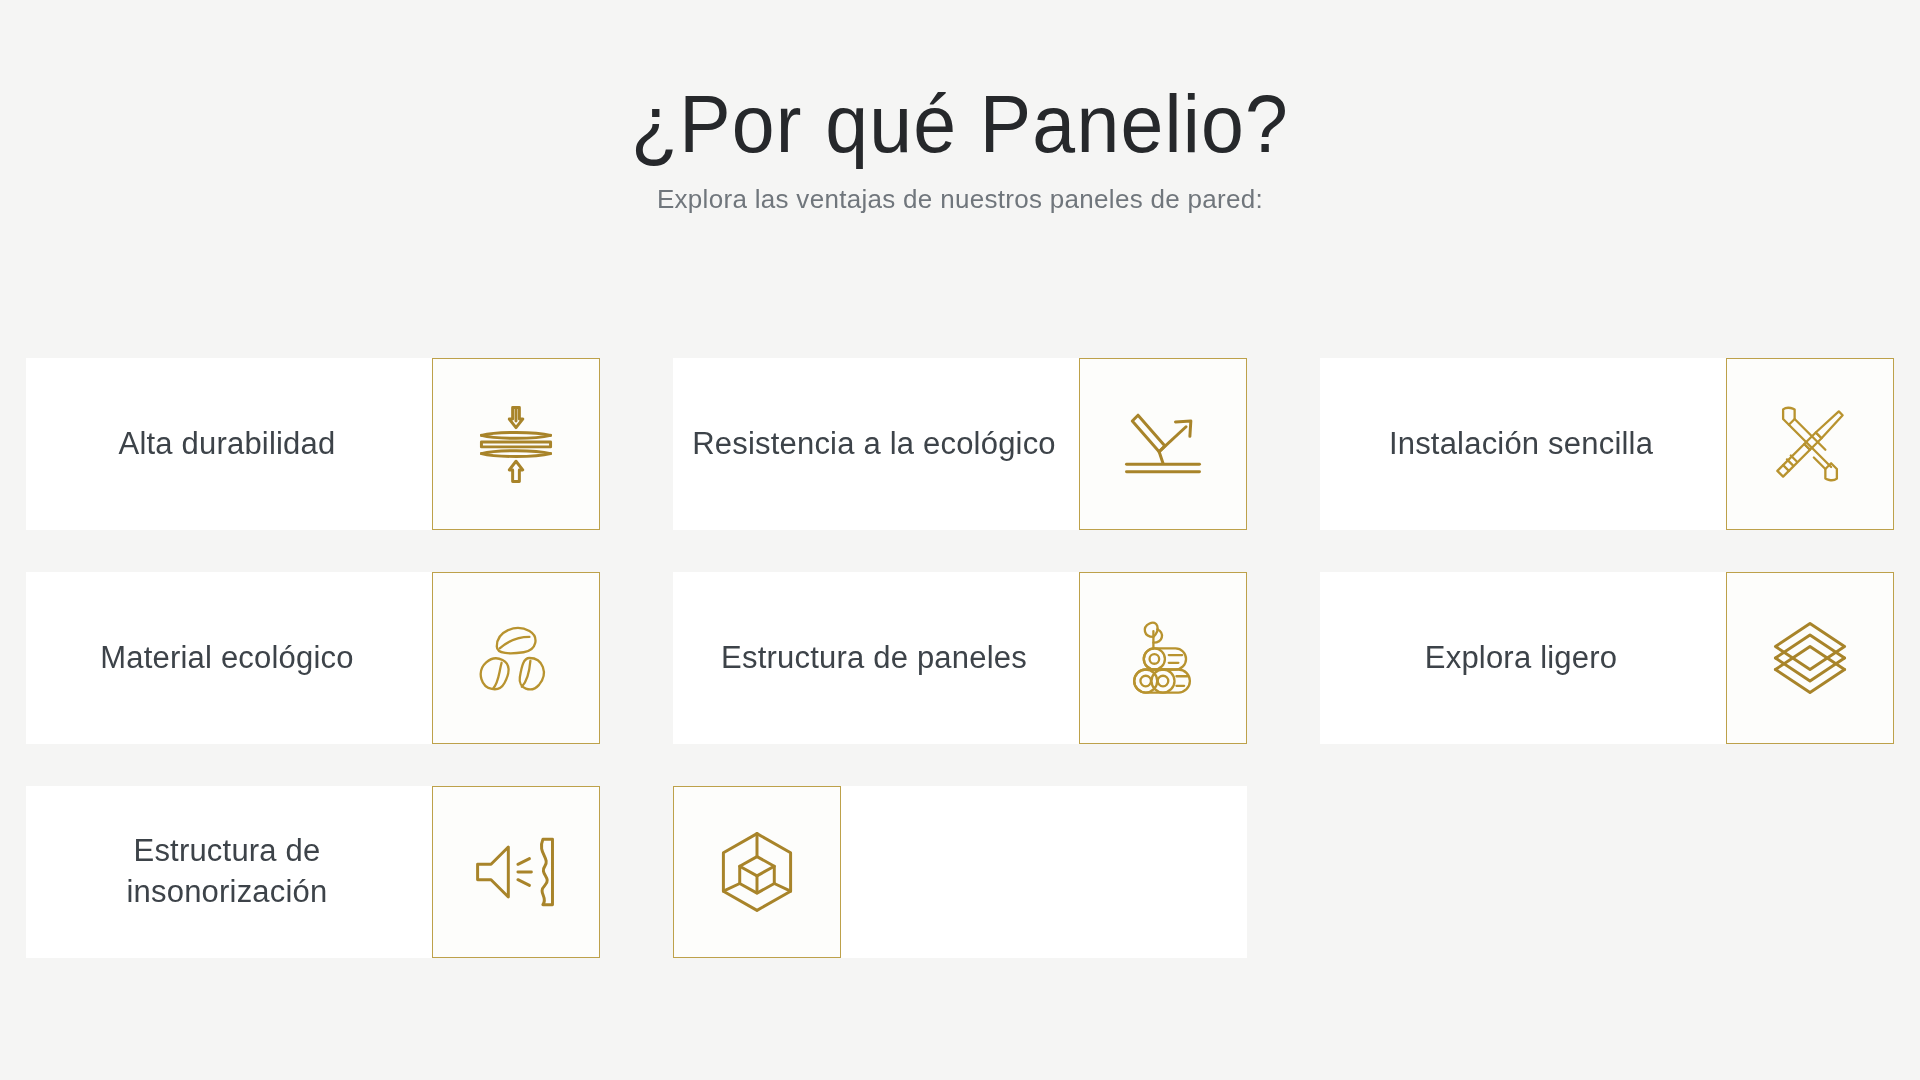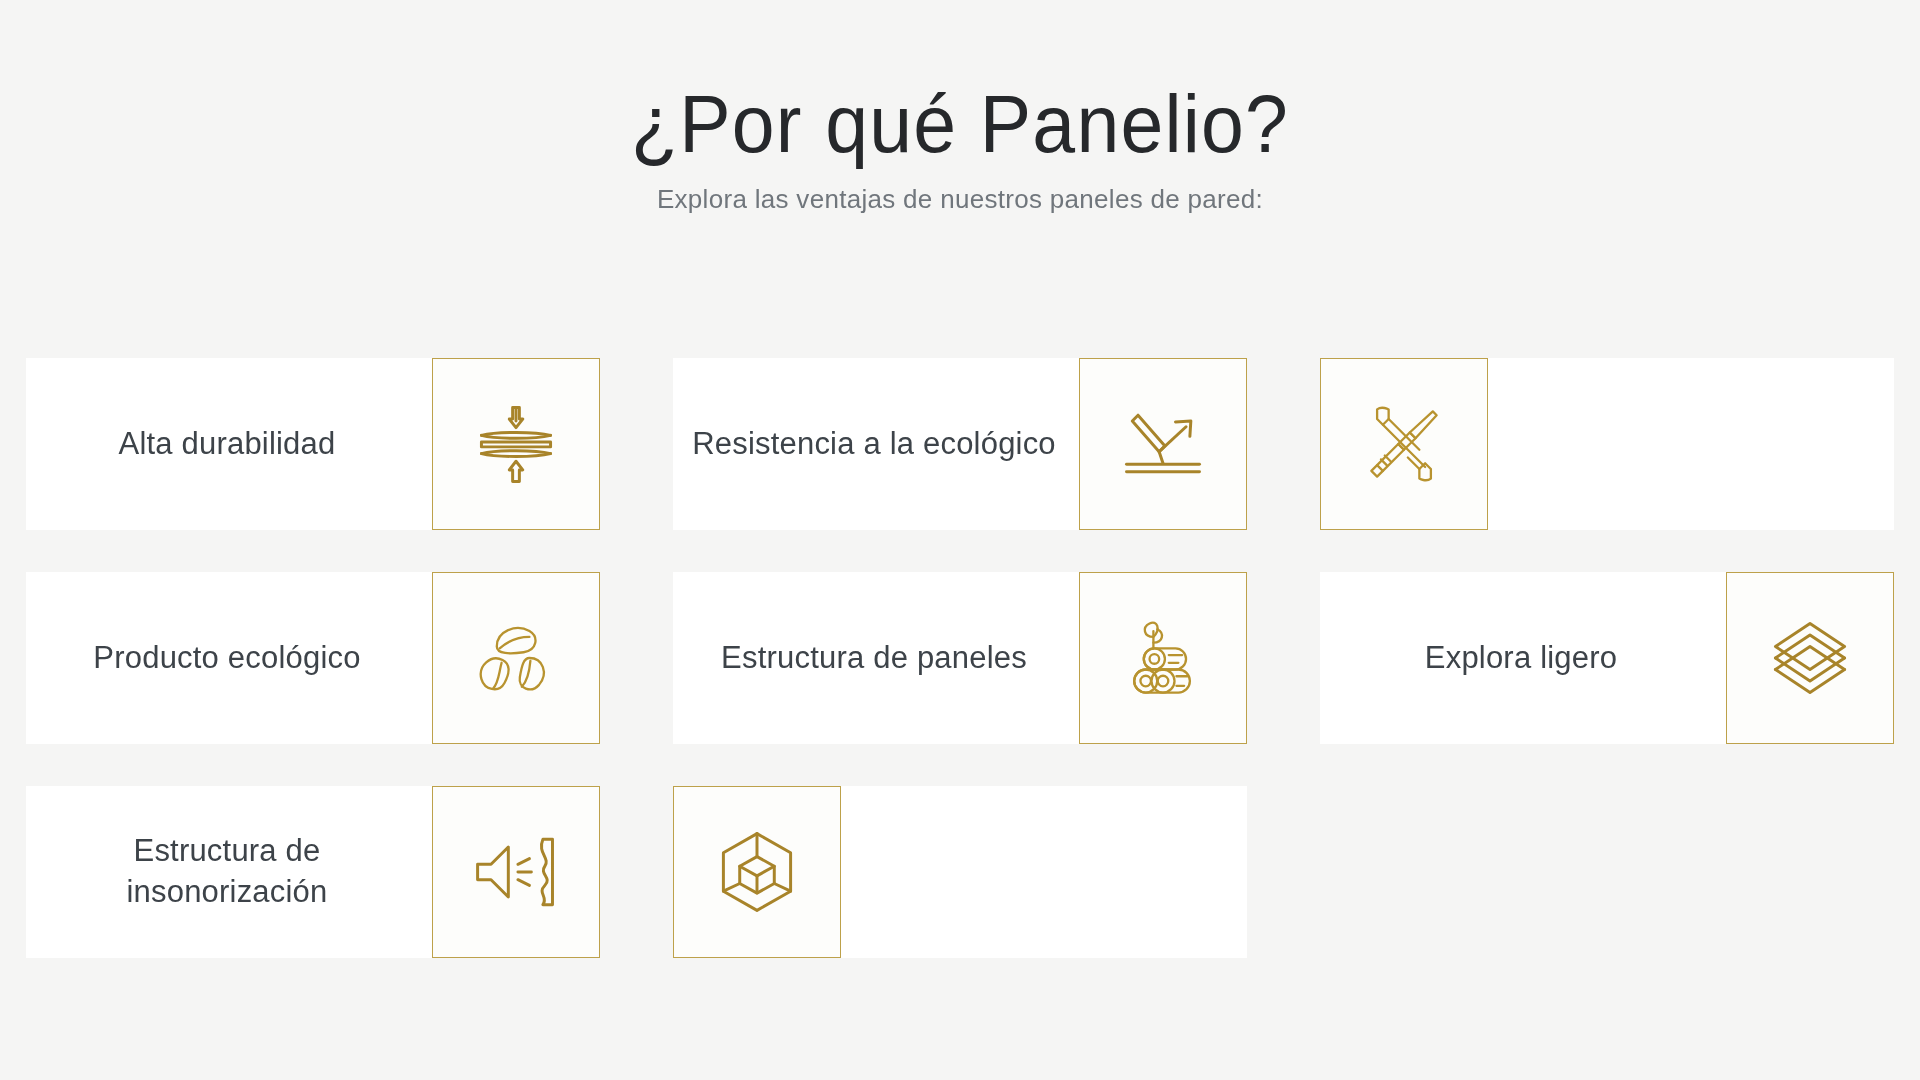--- a/index.html
+++ b/index.html
@@ -157,20 +157,21 @@
             <path d="M12 71 L88 71"></path>
             <path d="M12 79 L88 79"></path>
           </g>
         </svg>
         </span>
       </div>
     </div>
 
 
     <div class="card">
+      <div class="card-label">Instalación sencilla</div>
       <div class="icon-box">
         <span>
         <svg width="96" height="96" viewBox="0 0 100 100">
           <g class="gold-thin">
 
             <path d="M22 14 L22 24 L28 30 L34 24 L34 14 C34 14 27 10 22 14 Z"></path>
             <path d="M28 30 L72 74"></path>
             <path d="M78 86 L78 76 L72 70 L66 76 L66 86 C66 86 73 90 78 86 Z"></path>
             <path d="M34 24 L66 56"></path>
             <path d="M66 76 L54 64"></path>
@@ -181,21 +182,21 @@
             <path d="M22 72 L16 78 L22 84 L28 78"></path>
             <path d="M30 62 L36 68"></path>
             <path d="M26 66 L32 72"></path>
           </g>
         </svg>
         </span>
       </div>
     </div>
 
     <div class="card">
-      <div class="card-label">Producto ecológico</div>
+      <div class="card-label">Material ecológico</div>
       <div class="icon-box">
         <span>
         <svg width="96" height="96" viewBox="0 0 100 100">
           <g class="gold-thin">
 
             <path d="M30 38 C30 22 50 14 64 22 C74 28 72 42 58 44 C44 46 30 46 30 38 Z"></path>
             <path d="M33 40 C42 32 54 28 64 28"></path>
 
             <path d="M36 52 C24 46 10 58 14 72 C17 83 32 87 38 76 C44 65 44 56 36 52 Z"></path>
             <path d="M35 55 C32 66 32 76 26 82"></path>

